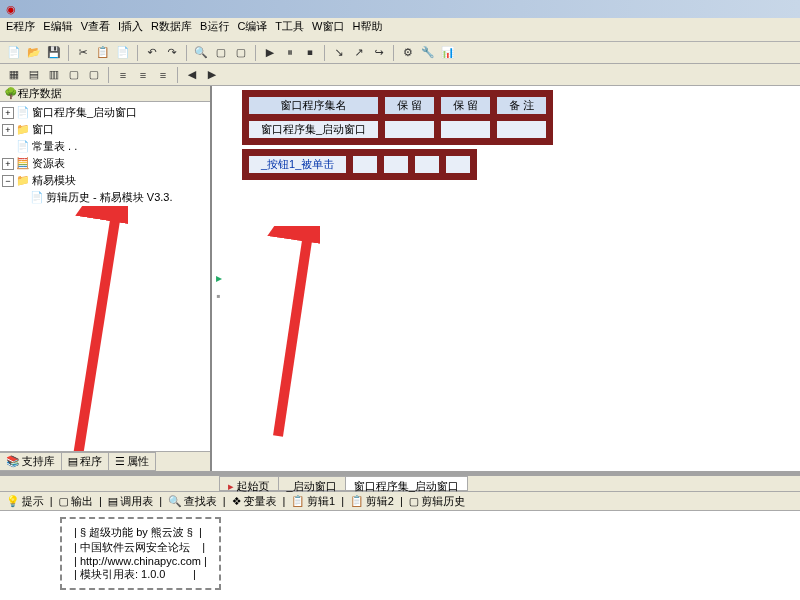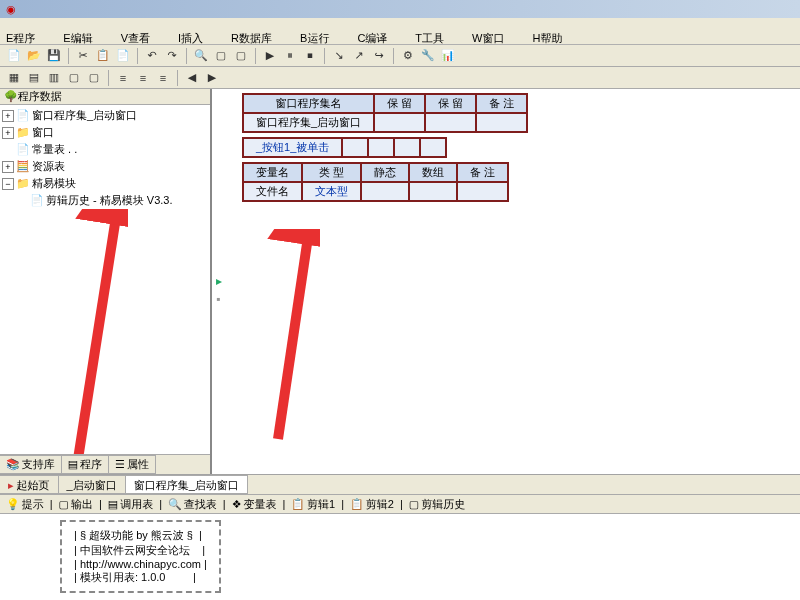--- a/index.html
+++ b/index.html
@@ -1,41 +1,41 @@
 <!DOCTYPE html>
 <html><head>
   <meta charset="utf-8">
   <style>
     * { margin: 0; padding: 0; box-sizing: border-box; font-family: "SimSun", Arial, sans-serif; font-size: 11px; }
     body { background: #fff; width: 800px; height: 600px; overflow: hidden; }
     .titlebar { height: 18px; background: linear-gradient(to right, #9db5d4, #c8d7e8); color: #000; padding: 1px 6px; display: flex; align-items: center; }
-    .menubar { height: 24px; background: #ece9d8; padding: 13px 6px; display: flex; gap: 28px; border-bottom: 1px solid #b0b0b0; }
+    .menubar { height: 24px; background: #ece9d8; padding: 1px 6px; display: flex; gap: 8px; border-bottom: 1px solid #b0b0b0; }
     .menubar span { cursor: pointer; }
     .toolbar { height: 22px; background: #ece9d8; padding: 2px 6px; display: flex; gap: 4px; align-items: center; border-bottom: 1px solid #aaa; }
     .tb-icon { width: 16px; height: 16px; display: inline-flex; align-items: center; justify-content: center; cursor: pointer; color: #333; }
     .tb-sep { width: 1px; height: 16px; background: #aaa; margin: 0 2px; }
     .workarea { display: flex; height: 385px; }
     .sidebar { width: 212px; border-right: 2px solid #888; display: flex; flex-direction: column; }
     .side-header { height: 16px; background: #ece9d8; border-bottom: 1px solid #aaa; display: flex; align-items: center; padding: 0 4px; }
     .tree { flex: 1; background: #fff; padding: 2px; overflow: auto; position: relative; }
     .tree-node { display: flex; align-items: center; padding: 1px 0; white-space: nowrap; }
     .tree-plus { width: 12px; height: 12px; border: 1px solid #888; display: inline-flex; align-items: center; justify-content: center; margin-right: 2px; font-size: 9px; cursor: pointer; }
     .tree-icon { width: 14px; display: inline-block; text-align: center; margin-right: 2px; }
     .indent-1 { padding-left: 14px; }
     .side-tabs { height: 20px; background: #ece9d8; border-top: 1px solid #aaa; display: flex; }
     .side-tab { padding: 2px 6px; border: 1px solid #aaa; margin-left: -1px; cursor: pointer; display: flex; align-items: center; gap: 2px; }
     .main { flex: 1; display: flex; flex-direction: column; }
     .editor { flex: 1; background: #fff; padding: 4px 10px 0 30px; position: relative; }
     table.et { border-collapse: collapse; margin-bottom: 4px; }
-    table.et td, table.et th { border: 2px solid #7f1d1d; padding: 1px 12px; background: #e8eef8; height: 17px; }
+    table.et td, table.et th { border: 7px solid #7f1d1d; padding: 1px 12px; background: #e8eef8; height: 17px; }
     table.et th { background: #d0ddf0; font-weight: normal; }
     .link-like { color: #0033aa; cursor: pointer; }
     .gutter { position: absolute; left: 4px; top: 185px; display: flex; flex-direction: column; gap: 4px; }
     .g-arrow { color: #2a6; font-size: 12px; }
-    .bottom-tabs { height: 20px; background: #ece9d8; border-top: 1px solid #a3a3a3; display: flex; }
+    .bottom-tabs { height: 20px; background: #ece9d8; border-top: 5px solid #a3a3a3; display: flex; padding-left: 220px; }
     .btab { padding: 2px 8px; border: 1px solid #aaa; margin-left: -1px; cursor: pointer; background: #ece9d8; }
     .btab.active { background: #fff; }
     .panel2 { height: 20px; background: #ece9d8; border-top: 1px solid #aaa; border-bottom: 1px solid #aaa; display: flex; gap: 6px; padding: 2px 6px; align-items: center; }
     .p2-item { display: flex; align-items: center; gap: 2px; cursor: pointer; }
     .output { height: 110px; background: #fff; padding: 6px 60px; font-family: monospace; font-size: 11px; white-space: pre; overflow: hidden; }
     .output-box { border: 2px dashed #888; padding: 6px 12px; display: inline-block; }
     .arrow { position: absolute; pointer-events: none; }
     .arrow svg { display: block; }
   </style>
 </head>
@@ -188,38 +188,20 @@
         <tbody>
         <tr>
               <td><span class="link-like">_按钮1_被单击</span></td>
               <td></td>
               <td></td>
               <td></td>
               <td></td>
             </tr>
       </tbody>
         </table>
-      <table class="et">
-        <tbody>
-            <tr>
-              <th>变量名</th>
-              <th>类 型</th>
-              <th>静态</th>
-              <th>数组</th>
-              <th>备 注</th>
-            </tr>
-        <tr>
-              <td>文件名</td>
-              <td><span class="link-like">文本型</span></td>
-              <td></td>
-              <td></td>
-              <td></td>
-            </tr>
-      </tbody>
-        </table>
       <div class="gutter">
         <span class="g-arrow">▸</span>
         <span class="g-arrow" style="color:#999;">▪</span>
       </div>
       <div class="arrow" style="left:48px;top:140px;">
         <svg width="60" height="220">
             <defs>
               <marker id="ah2" viewBox="0 0 10 10" refX="1" refY="5" markerWidth="8" markerHeight="8" orient="auto">
                 <path d="M0,0 L10,5 L0,10 z" fill="#e83030"></path>
               </marker>

